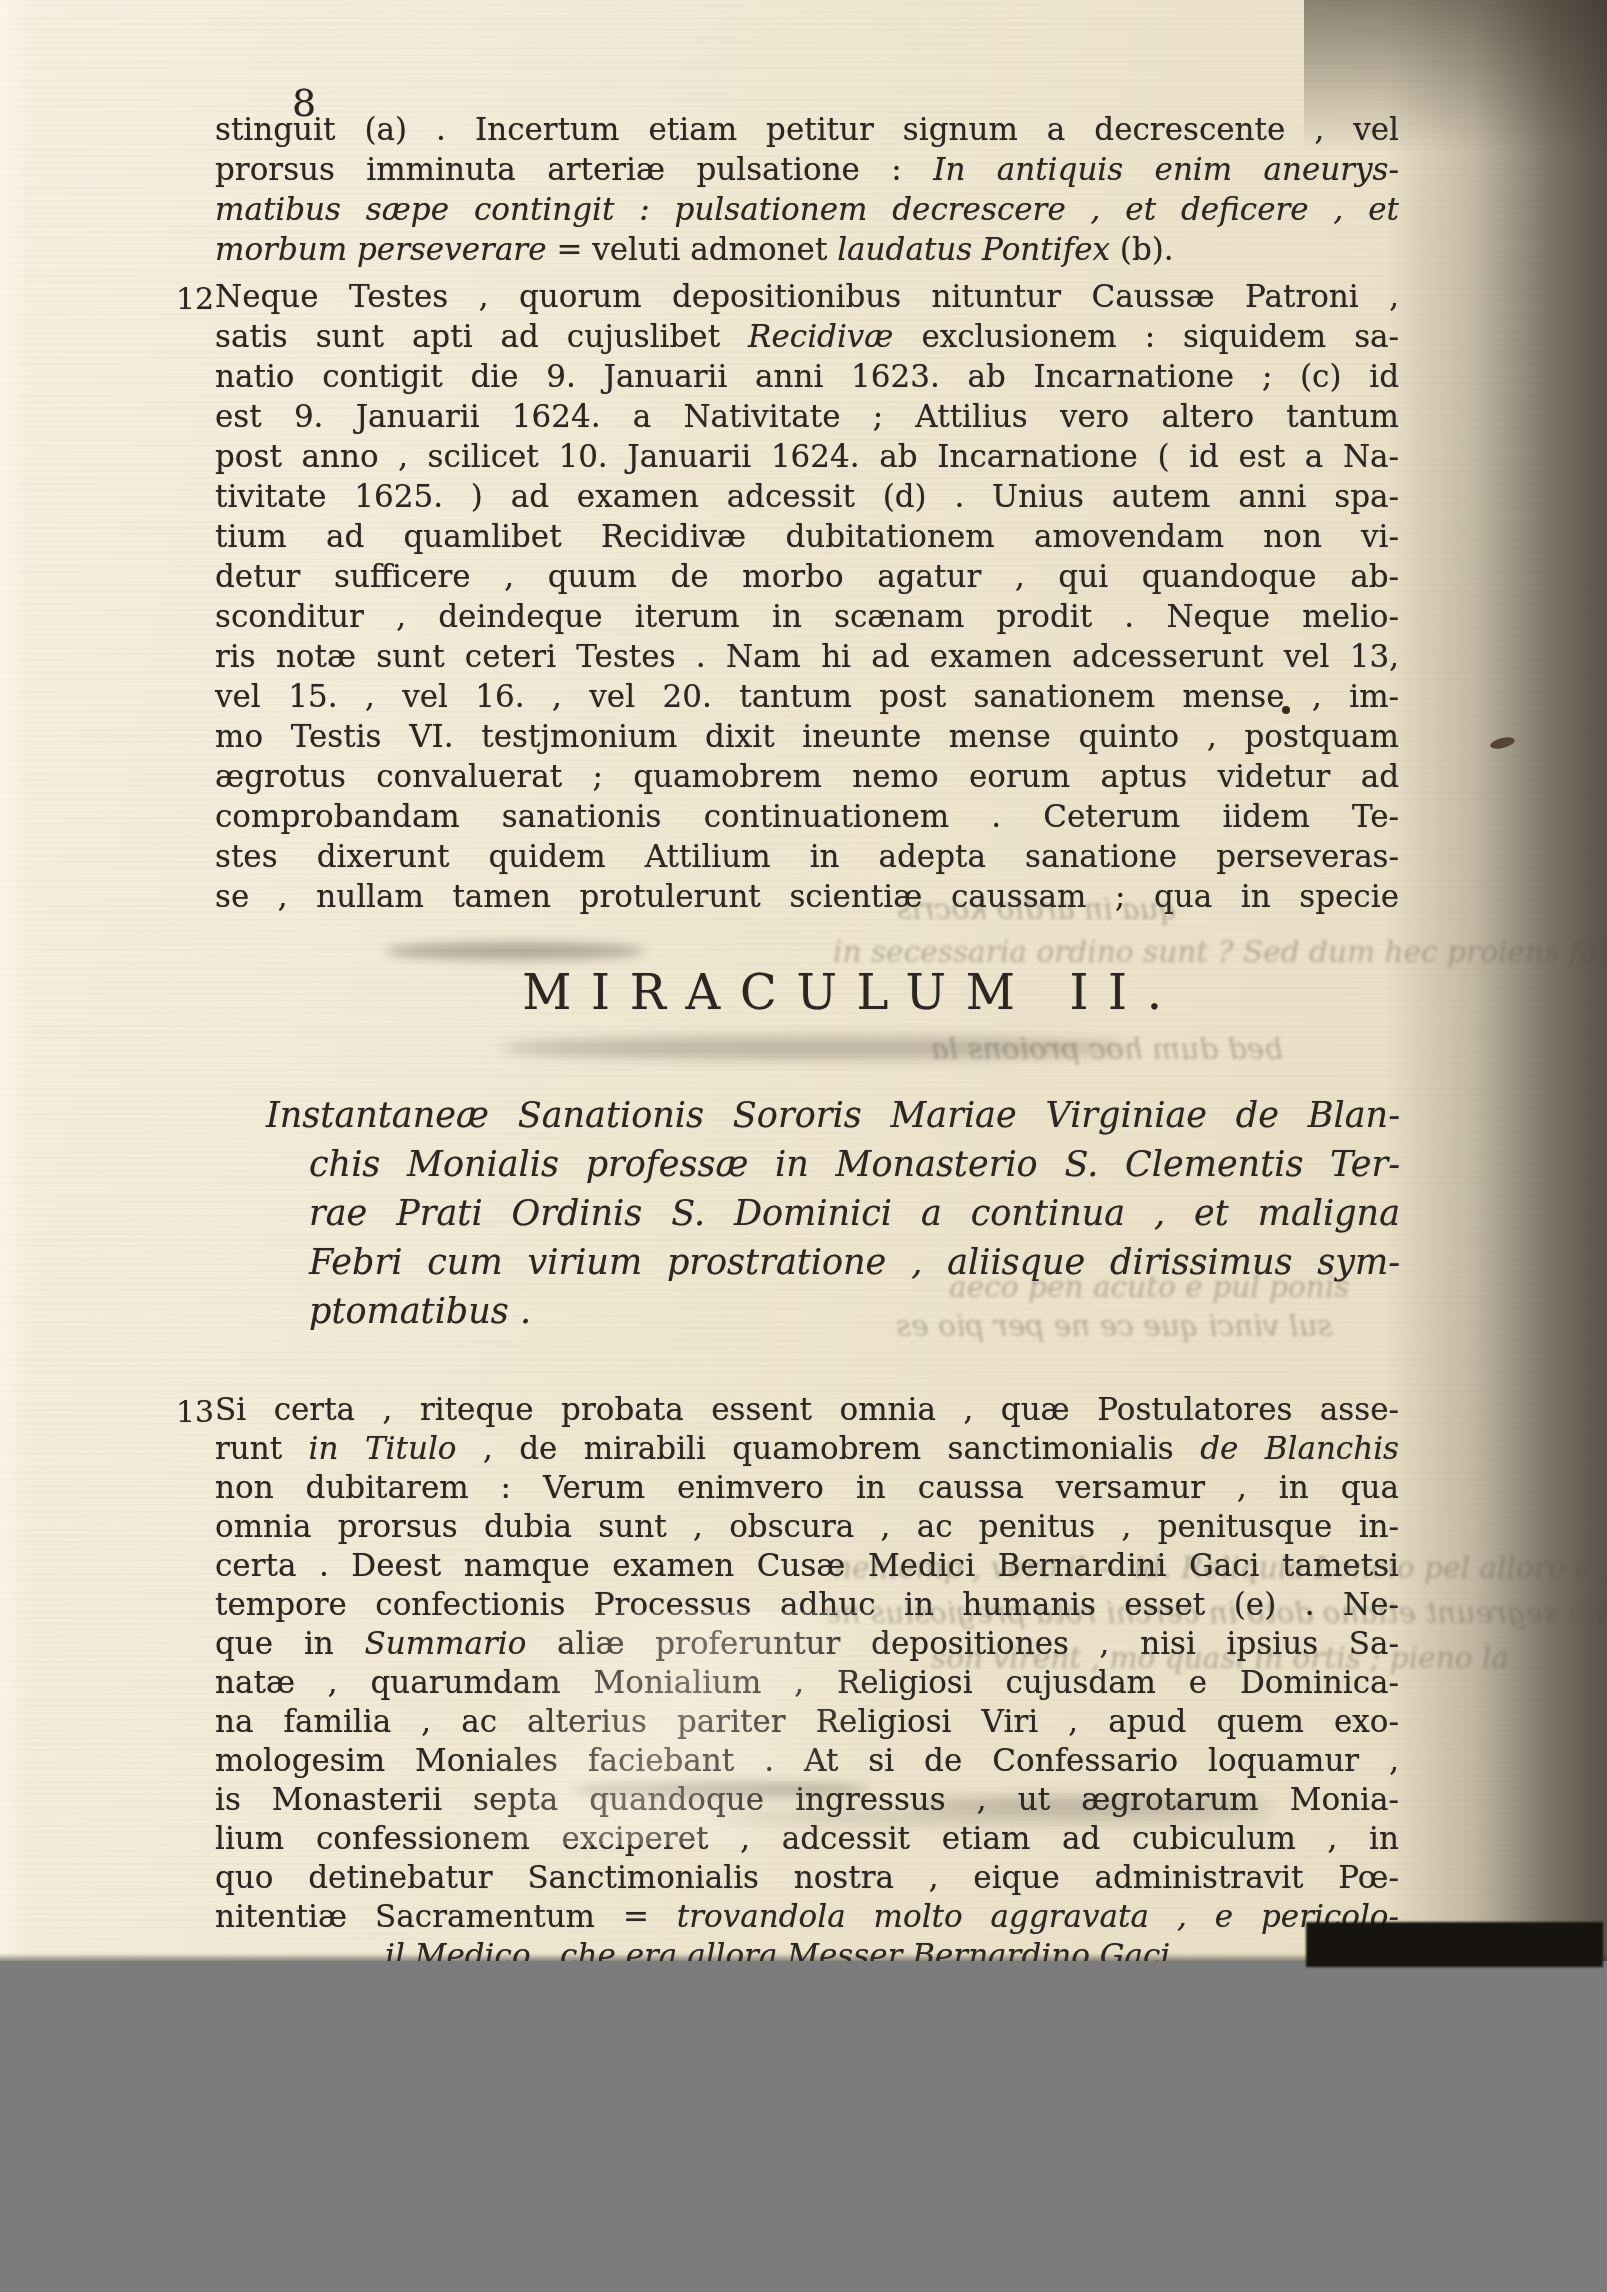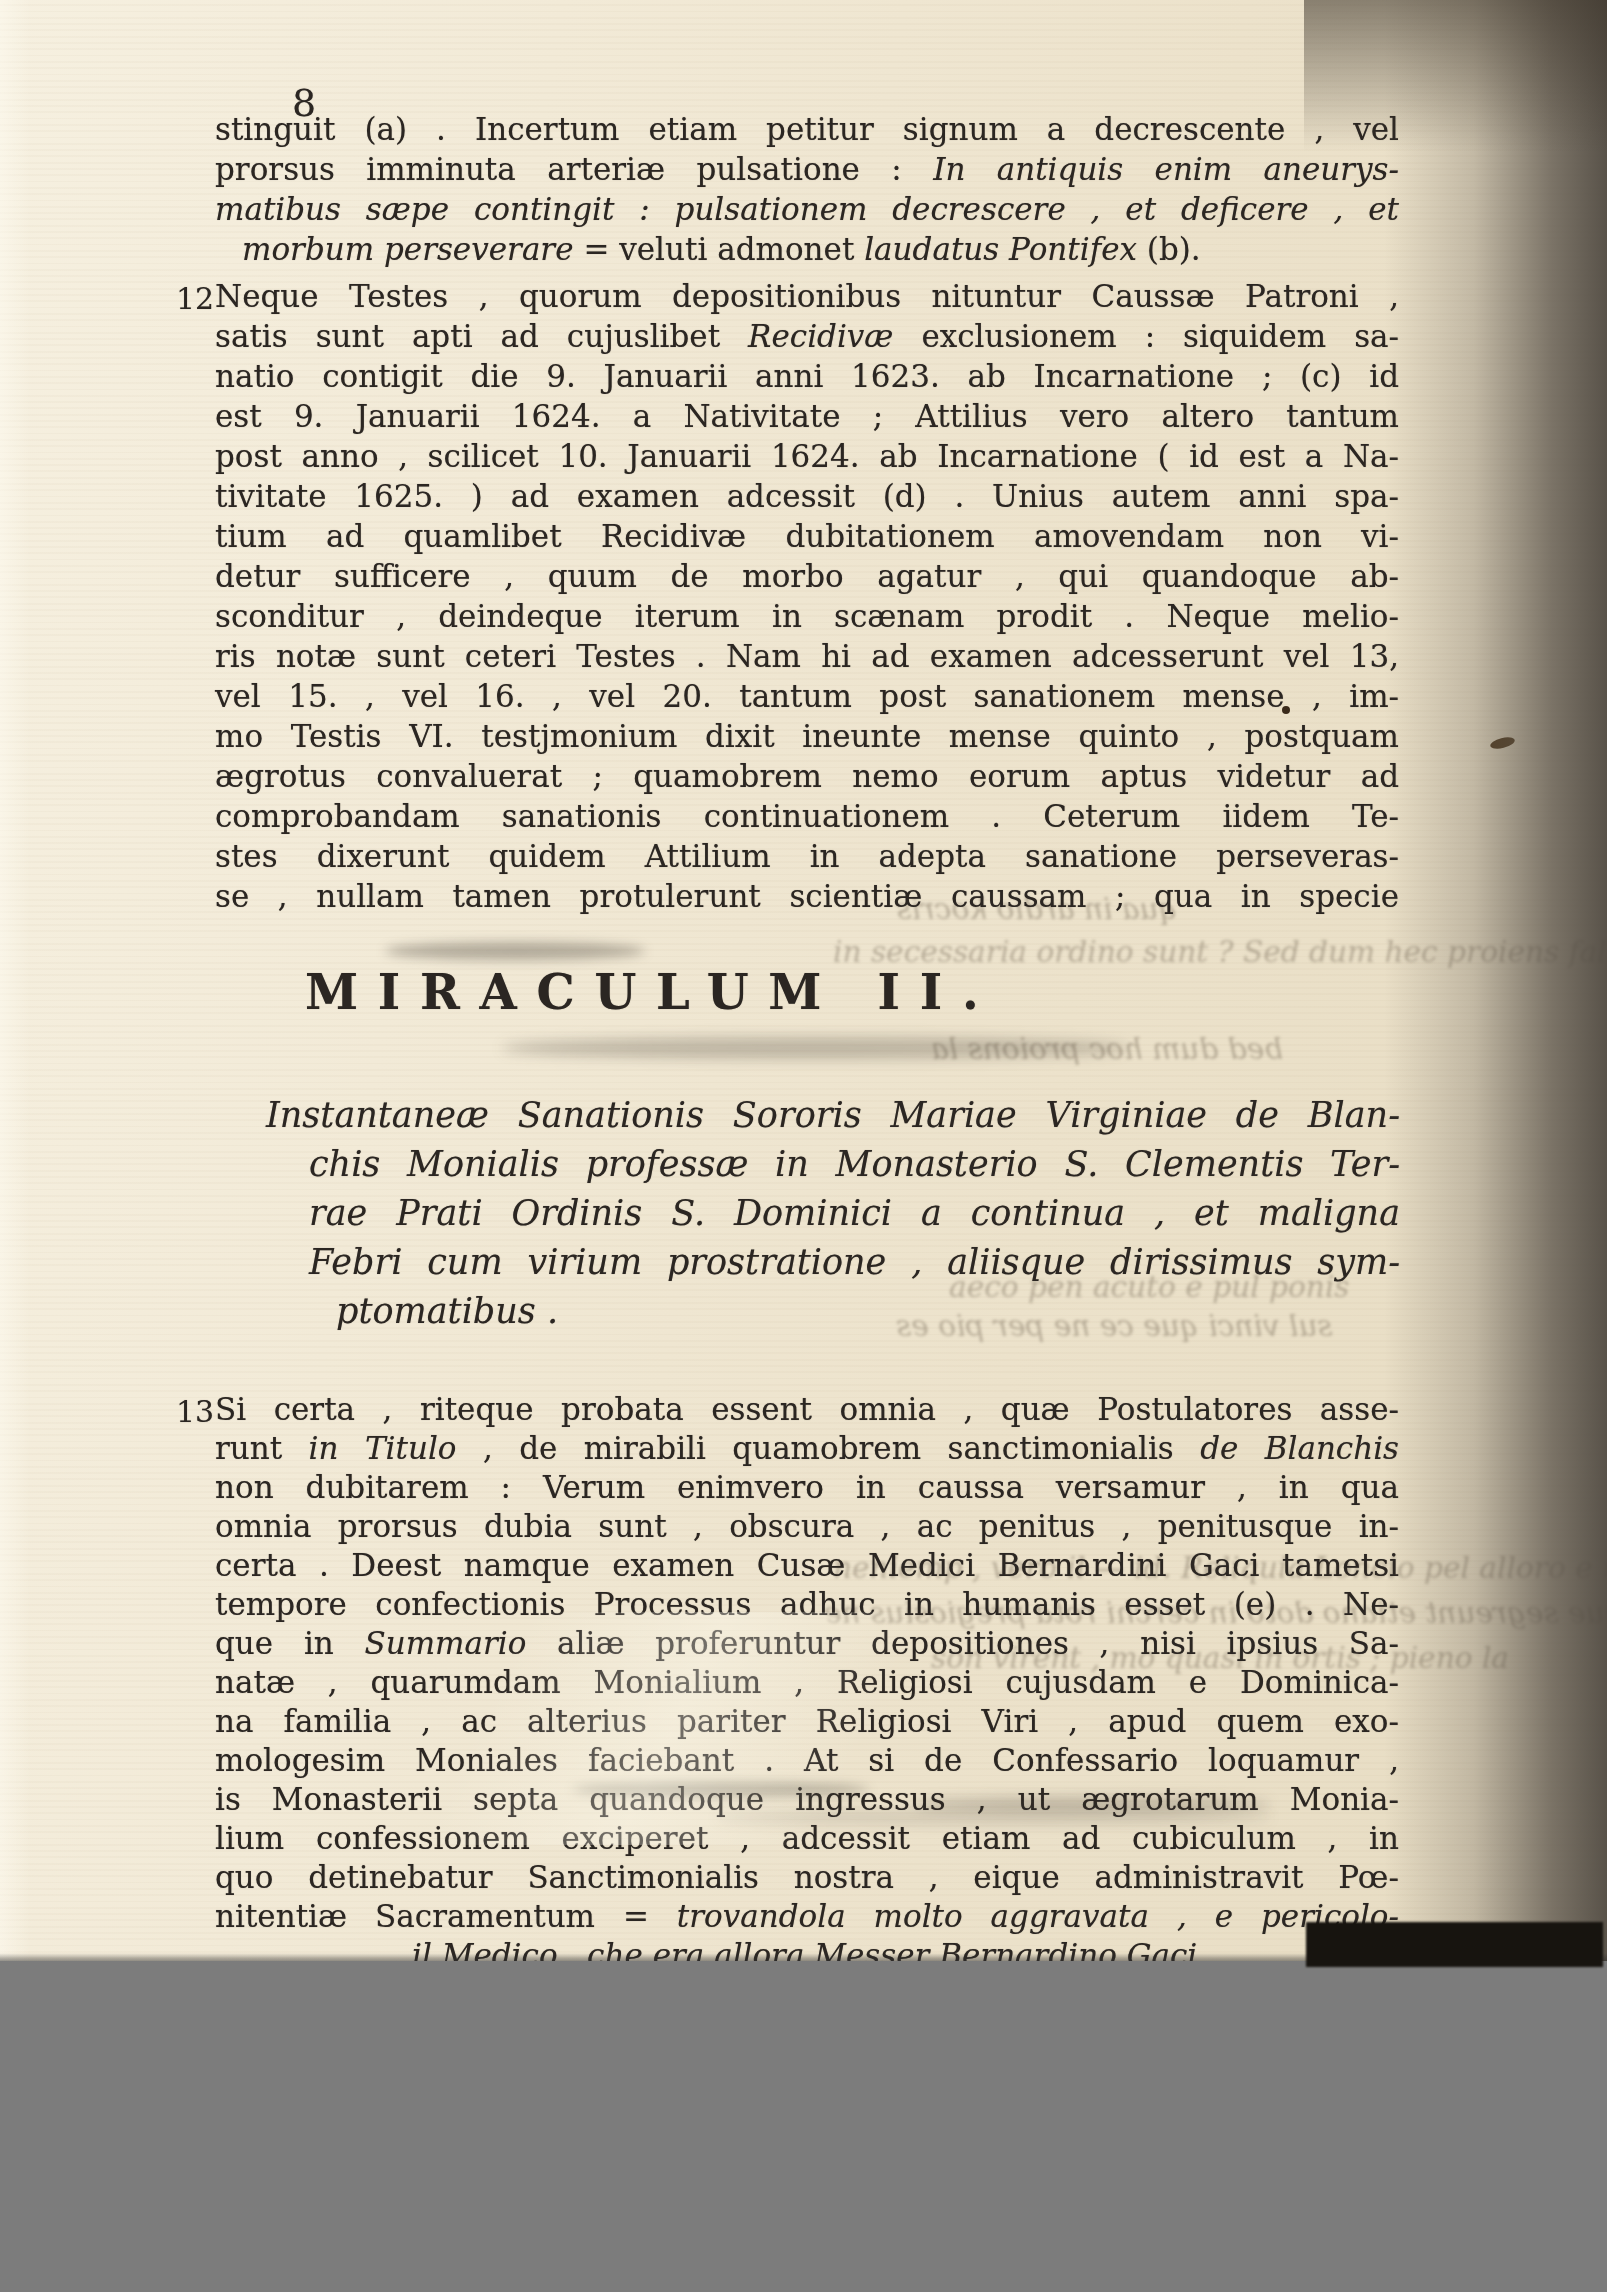--- a/index.html
+++ b/index.html
@@ -9,30 +9,30 @@
   
   #texture{position:absolute;inset:0;z-index:0;pointer-events:none;
         background:repeating-linear-gradient(0deg,rgba(182,162,130,0.06) 0 1.8px,rgba(0,0,0,0) 1.8px 6.3px);}
   
   .ghost{position:absolute;z-index:1;color:rgba(105,93,76,0.40);font-style:italic;
         font-size:29.6px;filter:blur(1.8px);white-space:nowrap;}
   .mir{transform:scaleX(-1);}
   
   .textblock{position:absolute;z-index:3;color:#2b2622;text-shadow:0 0 0.9px rgba(43,38,34,0.45);}
   .line{white-space:nowrap;text-align:justify;text-align-last:justify;}
-  .line.nj{text-align:left;text-align-last:left;margin-left:27px;}
+  .line.nj{text-align:left;text-align-last:left;}
   .it{font-style:italic;}
   #pagenum{left:292px;top:81px;font-size:38px;}
   #intro{top:109px;left:215px;width:1184px;font-size:31px;line-height:40px;}
   #para12{top:276px;left:215px;width:1184px;font-size:31px;line-height:40px;}
   #para13{top:1390px;left:215px;width:1184px;font-size:31px;line-height:39px;}
   .marker{position:absolute;z-index:3;font-size:30px;color:#2b2622;text-shadow:0 0 0.9px rgba(43,38,34,0.45);}
   #m12{left:176px;top:281px;} #m13{left:176px;top:1394px;text-align:center;}
-  #heading{top:964px;left:215px;width:1184px;text-align:left;font-size:48px;
-        font-weight:bold;letter-spacing:19.7px;text-indent:90px;}
+  #heading{top:964px;left:215px;width:1184px;text-align:center;font-size:48px;
+        font-weight:normal;letter-spacing:19.7px;text-indent:90px;}
   #subtitle{top:1091px;left:309px;width:1091px;font-size:35px;line-height:49px;font-style:italic;}
   #subtitle .line:first-child{text-indent:-43px;}
   
   .smudge{position:absolute;z-index:4;border-radius:50%;pointer-events:none;}
   #sm-heading{left:502px;top:1037px;width:627px;height:21.5px;background:rgba(70,62,52,0.28);filter:blur(6.3px);}
   #sm-ignoramus{left:385px;top:942px;width:260px;height:18px;background:rgba(60,52,45,0.34);filter:blur(5.4px);}
   #sm-monast1{left:573px;top:1782px;width:296px;height:15px;background:rgba(60,55,48,0.30);filter:blur(5.4px);}
   #sm-monast2{left:913px;top:1797px;width:358px;height:15px;background:rgba(60,55,48,0.26);filter:blur(6.3px);}
   #sm-lium{left:716px;top:1811px;width:555px;height:12.5px;background:rgba(60,55,48,0.16);filter:blur(6.3px);}
   #speck1{left:1282px;top:706px;width:8px;height:8px;background:#3a2a1a;}

